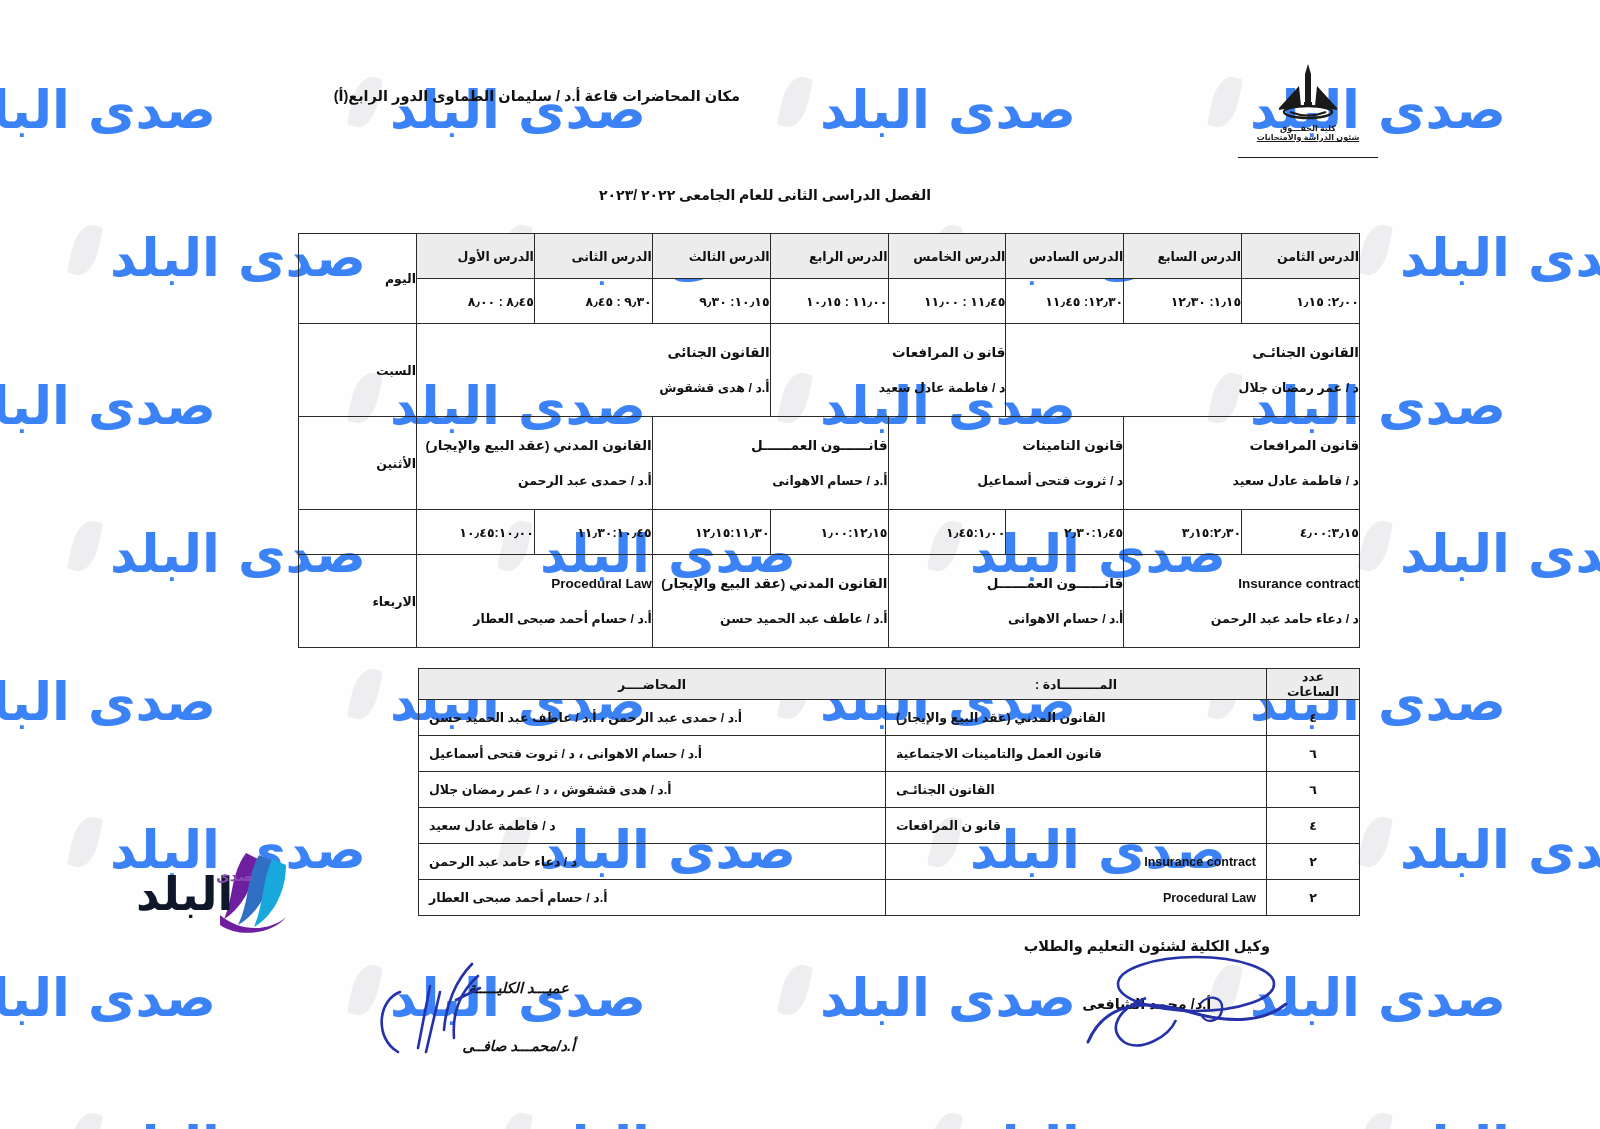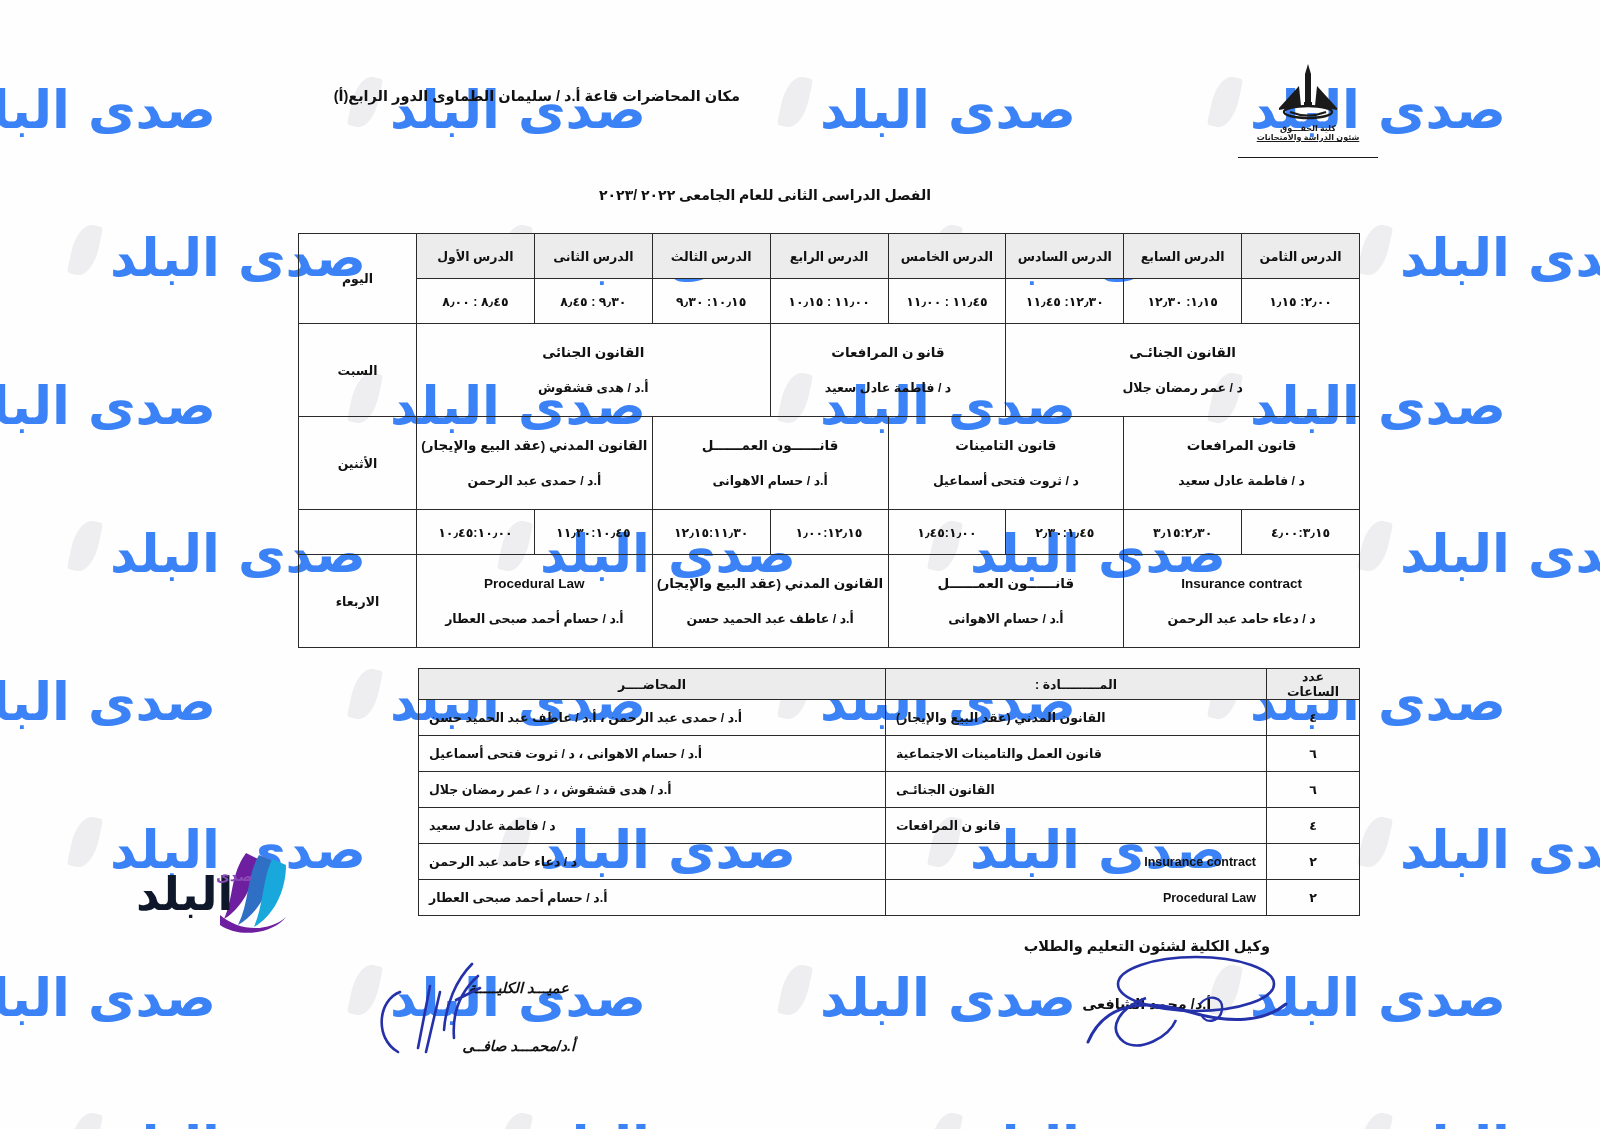--- a/index.html
+++ b/index.html
@@ -126,21 +126,21 @@
     width: 1062px;
   }
   table.sched {
     border-collapse: collapse;
     width: 100%;
     table-layout: fixed;
     direction: rtl;
   }
   table.sched td {
     border: 1.1px solid #2a2a2a;
-    text-align: center;
+    text-align: right;
     vertical-align: middle;
     font-size: 12.5px;
     font-weight: 700;
     padding: 0;
   }
   td.lesson-head {
     background: #ececec;
     height: 44px;
     font-size: 10.5px;
     letter-spacing: 0px;

